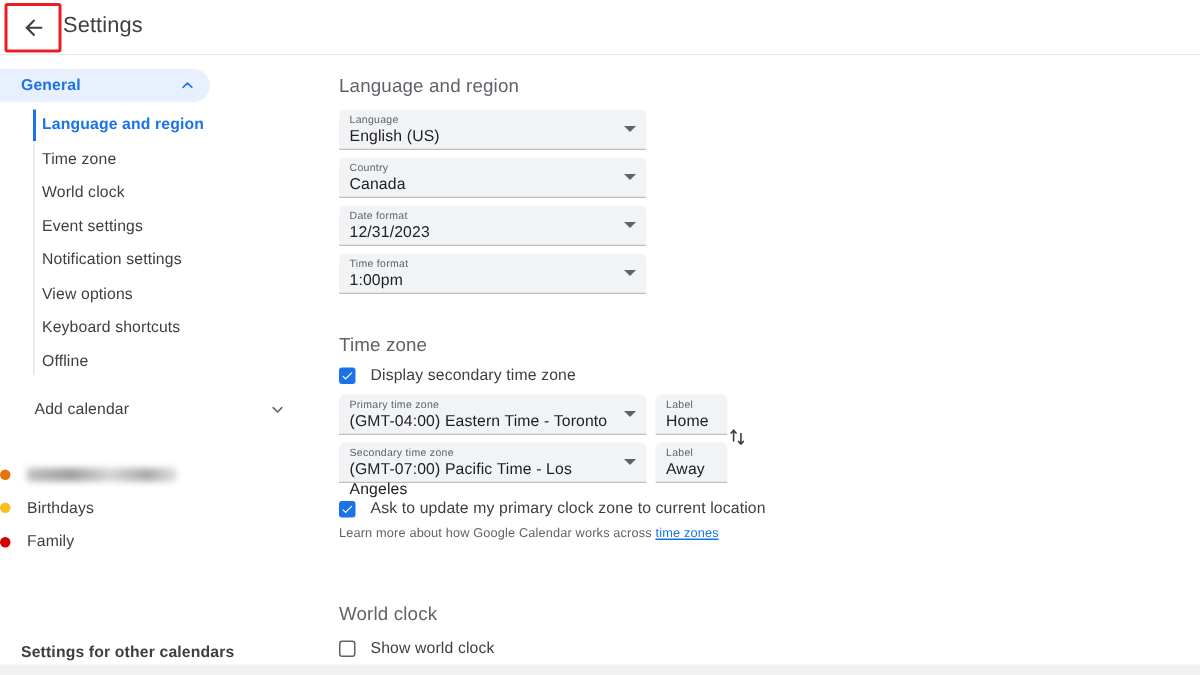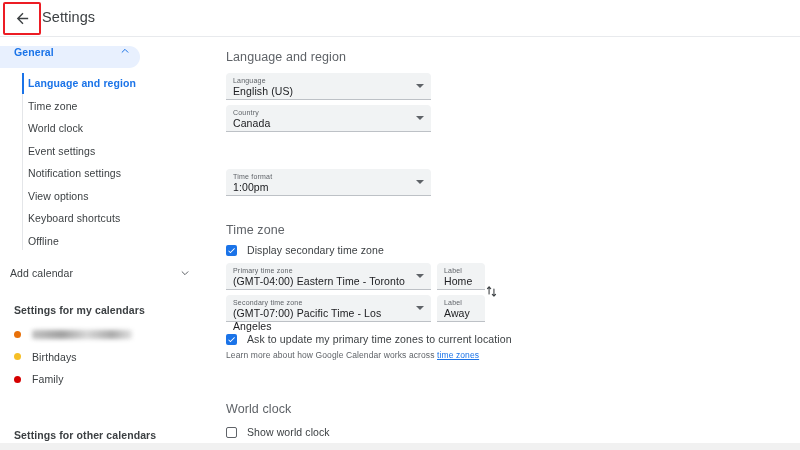--- a/index.html
+++ b/index.html
@@ -38,21 +38,21 @@
   .sidebar {
     position: absolute; left: 0; top: 37px;
     width: 200px; height: 413px;
     background: #ffffff;
     overflow: hidden;
   }
   .nav-top { position: relative; padding-top: 9px; }
 
   .nav-group-head {
     position: relative;
-    display: flex; 
+    display: flex; align-items: center;
     height: 22px; width: 140px;
     margin: 0 0 0 0;
     padding: 0 10px 0 14px;
     border-top-right-radius: 11px;
     border-bottom-right-radius: 11px;
     background: #e8f0fe;
     cursor: pointer;
   }
   .nav-group-head .ng-label {
     font-size: 10.5px; color: #1a73e8; font-weight: 600;
@@ -83,39 +83,38 @@
   .sub-item.active { color: #1a73e8; font-weight: 600; }
   .sub-item.active:before {
     content: ""; position: absolute;
     left: 22px; top: 1px; bottom: 1px;
     width: 2px; background: #1a73e8;
   }
 
   .nav-row {
     height: 23px;
     display: flex; align-items: center;
-    padding-left: 10px; padding-right: 10px;
+    padding-left: 23px; padding-right: 10px;
     font-size: 10.5px; color: #3c4043;
     letter-spacing: .1px;
     cursor: pointer;
   }
   .nav-row .nr-label { flex: 1; }
   .chev-dn { width: 10px; height: 10px; display:block; }
   .chev-dn path { stroke: #5f6368; }
 
   .section-head {
     padding-left: 14px;
     font-size: 10.5px; font-weight: 700; color: #3c4043;
     letter-spacing: .1px;
     height: 18px; display: flex; align-items: center;
   }
   .cal-item {
     height: 22.5px;
     display: flex; align-items: center;
-    padding-left: 14px;
     cursor: pointer;
   }
   .cal-dot {
     width: 7px; height: 7px; border-radius: 50%;
     margin-right: 11px; flex: none;
   }
   .cal-name { font-size: 10.5px; color: #3c4043; letter-spacing: .1px; }
   .cal-name.redacted {
     width: 100px; height: 9px;
     background: linear-gradient(90deg,#b6b6b6,#8f8f8f 30%,#cfcfcf 55%,#9a9a9a 80%,#dcdcdc);
@@ -247,21 +246,20 @@
       <svg class="chev-dn" viewBox="0 0 24 24" fill="none">
         <path d="M5 9l7 7 7-7" stroke-width="2.4" stroke-linecap="round" stroke-linejoin="round"></path>
       </svg>
     </div>
 
     <div style="height:5px"></div>
 
 
     <div style="height:12px"></div>
 
-    <div class="section-head">Settings for my calendars</div>
 
     <div style="height:4px"></div>
 
     <div class="cal-item">
       <span class="cal-dot" style="background:#e8710a"></span>
       <span class="cal-name redacted"></span>
     </div>
     <div class="cal-item">
       <span class="cal-dot" style="background:#f6bf26"></span>
       <span class="cal-name">Birthdays</span>
@@ -286,20 +284,25 @@
     <div class="f-value">English (US)</div>
     <span class="caret"></span>
   </div>
 
   <div class="field" style="position:absolute;left:26px;top:68px">
     <div class="f-label">Country</div>
     <div class="f-value">Canada</div>
     <span class="caret"></span>
   </div>
 
+  <div class="field" style="position:absolute;left:26px;top:100px">
+    <div class="f-label">Date format</div>
+    <div class="f-value">12/31/2023</div>
+    <span class="caret"></span>
+  </div>
 
   <div class="field" style="position:absolute;left:26px;top:132px">
     <div class="f-label">Time format</div>
     <div class="f-value">1:00pm</div>
     <span class="caret"></span>
   </div>
 
   <div style="position:absolute;left:26px;top:186px">
     <div class="sec-title">Time zone</div>
   </div>
@@ -336,21 +339,21 @@
   <svg class="swap" style="position:absolute;left:285px;top:248px" viewBox="0 0 24 24">
     <path d="M7.5 3.5v13M7.5 3.5L4.5 6.8M7.5 3.5l3 3.3M16.5 20.5v-13M16.5 20.5l-3-3.3M16.5 20.5l3-3.3" stroke="#3c4043" stroke-width="2" fill="none" stroke-linecap="round"></path>
   </svg>
 
   <div class="cb-row" style="position:absolute;left:26px;top:296px">
     <span class="cbox on">
       <svg viewBox="0 0 24 24">
           <path d="M9 16.2L4.8 12l-1.4 1.4L9 19 21 7l-1.4-1.4z" fill="#ffffff"></path>
         </svg>
     </span>
-    <span class="cb-text">Ask to update my primary time zones to current location</span>
+    <span class="cb-text">Ask to update my primary clock zone to current location</span>
   </div>
 
   <div class="helper" style="position:absolute;left:26px;top:313px">
     <span>Learn more about how Google Calendar works across </span><a href="#">time zones</a>
   </div>
 
   <div style="position:absolute;left:26px;top:365px">
     <div class="sec-title">World clock</div>
   </div>
 

